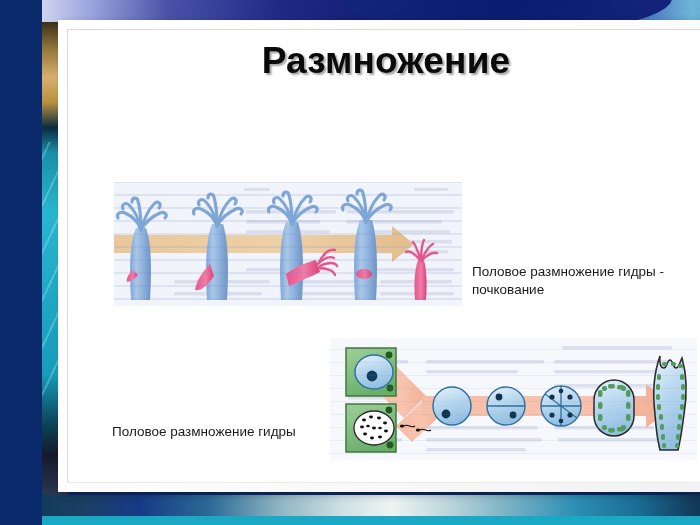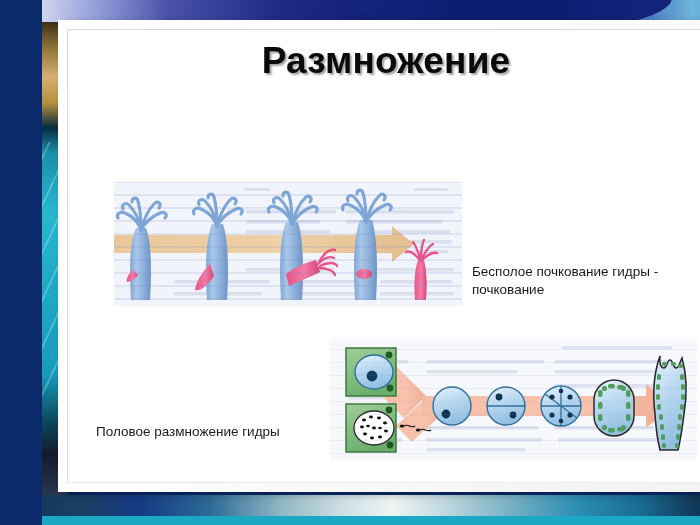--- a/index.html
+++ b/index.html
@@ -40,21 +40,21 @@
   
   .title{position:absolute;left:0;right:0;top:10px;text-align:center;
     font-size:37px;font-weight:bold;color:#0a0a0a;letter-spacing:.2px;
     text-shadow:2px 2px 2px rgba(90,90,90,.55);}
   .subtitle{position:absolute;left:0;right:0;top:76px;text-align:center;
     font-size:19px;color:#1a1a1a;}
 
   
   .cap{position:absolute;font-size:13.5px;color:#1a1a1a;line-height:1.35;}
   .cap1{left:404px;top:233px;width:210px;}
-  .cap2{left:28px;top:393px;width:210px;}
+  .cap2{left:44px;top:393px;width:210px;}
 
   
   .panel{position:absolute;overflow:hidden;}
   .panel1{left:46px;top:152px;width:348px;height:124px;
     background:#f2f4fb;}
   .panel2{left:262px;top:308px;width:367px;height:122px;background:#f7f8fc;}
   .scan{position:absolute;inset:0;opacity:.30;
     background:repeating-linear-gradient(0deg,rgba(120,140,200,0) 0 6px,rgba(120,140,200,.55) 6px 7.6px,rgba(120,140,200,0) 7.6px 13px);}
   .scan2{position:absolute;inset:0;opacity:.24;
     background:repeating-linear-gradient(0deg,rgba(120,140,200,0) 0 6px,rgba(130,145,200,.5) 6px 7.4px,rgba(120,140,200,0) 7.4px 13px);}
@@ -176,21 +176,21 @@
                 <path d="M307 79 C304 70 302 63 299 60"></path>
                 <path d="M307 79 C307 70 308 62 310 58"></path>
                 <path d="M307 79 C311 70 315 64 319 62"></path>
                 <path d="M307 79 C313 73 319 70 323 71"></path>
               </g>
             </g>
           </svg>
           <div class="scan"></div>
         </div>
 
-        <div class="cap cap1">Бесполое почкование гидры - почкование</div>
+        <div class="cap cap1">Половое размножение гидры - почкование</div>
 
         <div class="panel panel2">
           <svg width="367" height="122" viewBox="0 0 367 122">
             <defs>
               <linearGradient id="embG" x1="0" y1="0" x2="0.3" y2="1">
                 <stop offset="0%" stop-color="#e8f3fc"></stop>
                 <stop offset="45%" stop-color="#bcd9f0"></stop>
                 <stop offset="100%" stop-color="#93c0e2"></stop>
               </linearGradient>
               <linearGradient id="arr2G" x1="0" y1="0" x2="1" y2="0">

